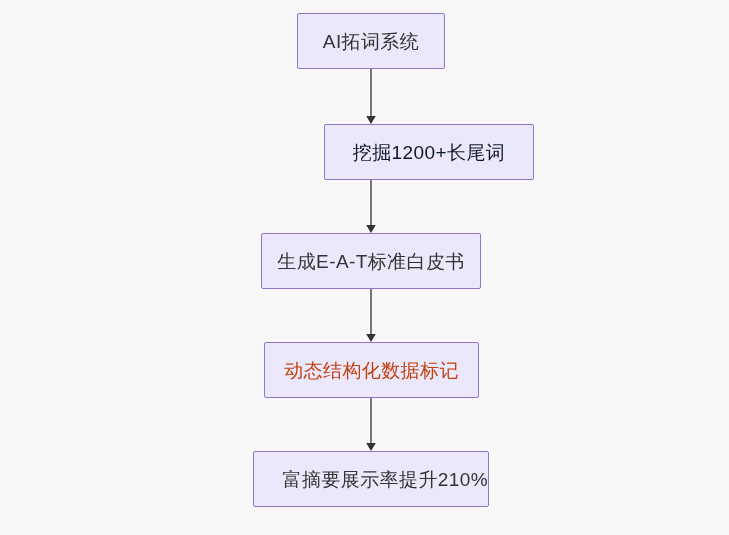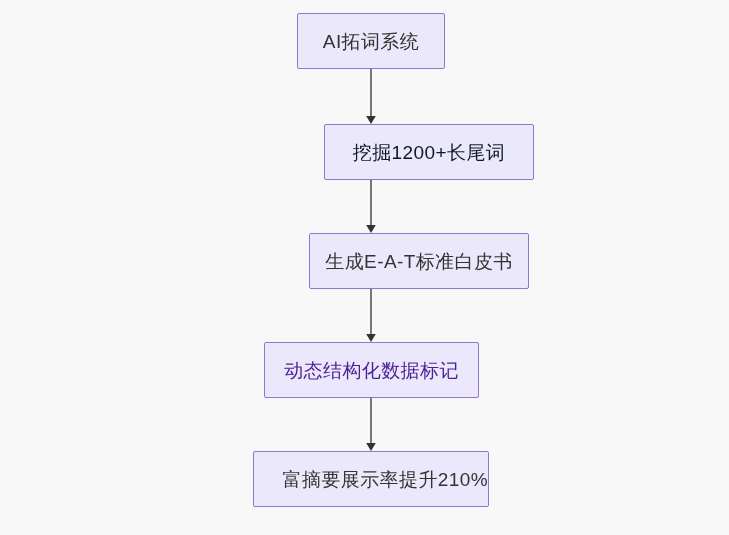--- a/index.html
+++ b/index.html
@@ -78,22 +78,22 @@
         <line x1="11" y1="0" x2="11" y2="46" stroke="#777777" stroke-width="2"></line>
         <polygon points="6.2,45 15.8,45 11,53" fill="#333333"></polygon>
       </svg>
     </div>
     <div class="node" style="left: 297px; top: 13px; width: 148px; height: 56px; background: rgb(235, 232, 251); border-color: rgb(149, 116, 207); color: rgb(51, 51, 51);">
       <span class="node-label">AI拓词系统</span>
     </div>
     <div class="node" style="left: 276px; top: 124px; width: 210px; height: 56px; background: rgb(235, 232, 251); border-color: rgb(149, 116, 207); color: #0f172a; margin-left: 48px;">
       <span class="node-label">挖掘1200+长尾词</span>
     </div>
-    <div class="node" style="left: 261px; top: 233px; width: 220px; height: 56px; background: rgb(235, 232, 251); border-color: rgb(149, 116, 207); color: rgb(51, 51, 51); margin-left: 48px;">
+    <div class="node" style="left: 261px; top: 233px; width: 220px; height: 56px; background: rgb(235, 232, 251); border-color: rgb(149, 116, 207); color: rgb(51, 51, 51);">
       <span class="node-label">生成E-A-T标准白皮书</span>
     </div>
-    <div class="node" style="left: 264px; top: 342px; width: 215px; height: 56px; background: rgb(235, 232, 251); border-color: rgb(149, 116, 207); color: #4c1d95;">
+    <div class="node" style="left: 264px; top: 342px; width: 215px; height: 56px; background: rgb(235, 232, 251); border-color: rgb(149, 116, 207); color: #c2410c;">
       <span class="node-label">动态结构化数据标记</span>
     </div>
     <div class="node" style="left: 253px; top: 451px; width: 236px; height: 56px; background: rgb(235, 232, 251); border-color: rgb(149, 116, 207); color: rgb(51, 51, 51); justify-content: flex-end;">
       <span class="node-label">富摘要展示率提升210%</span>
     </div>
   </div>
 
 </body></html>

